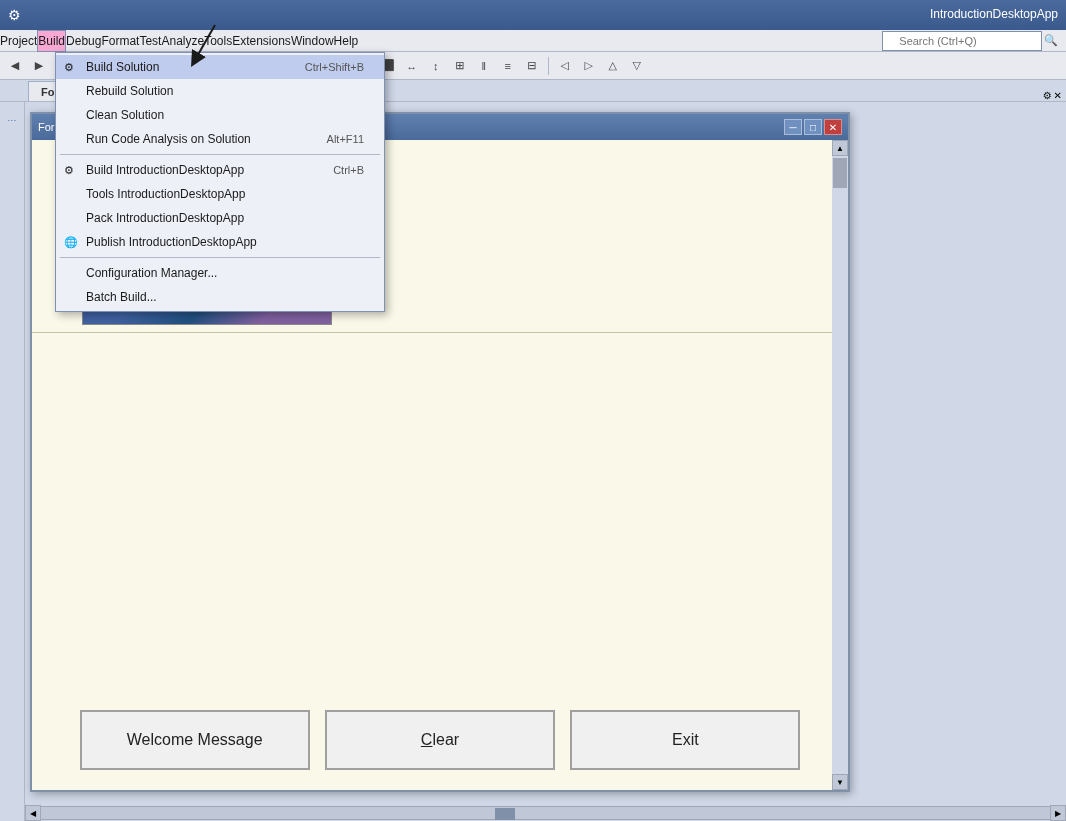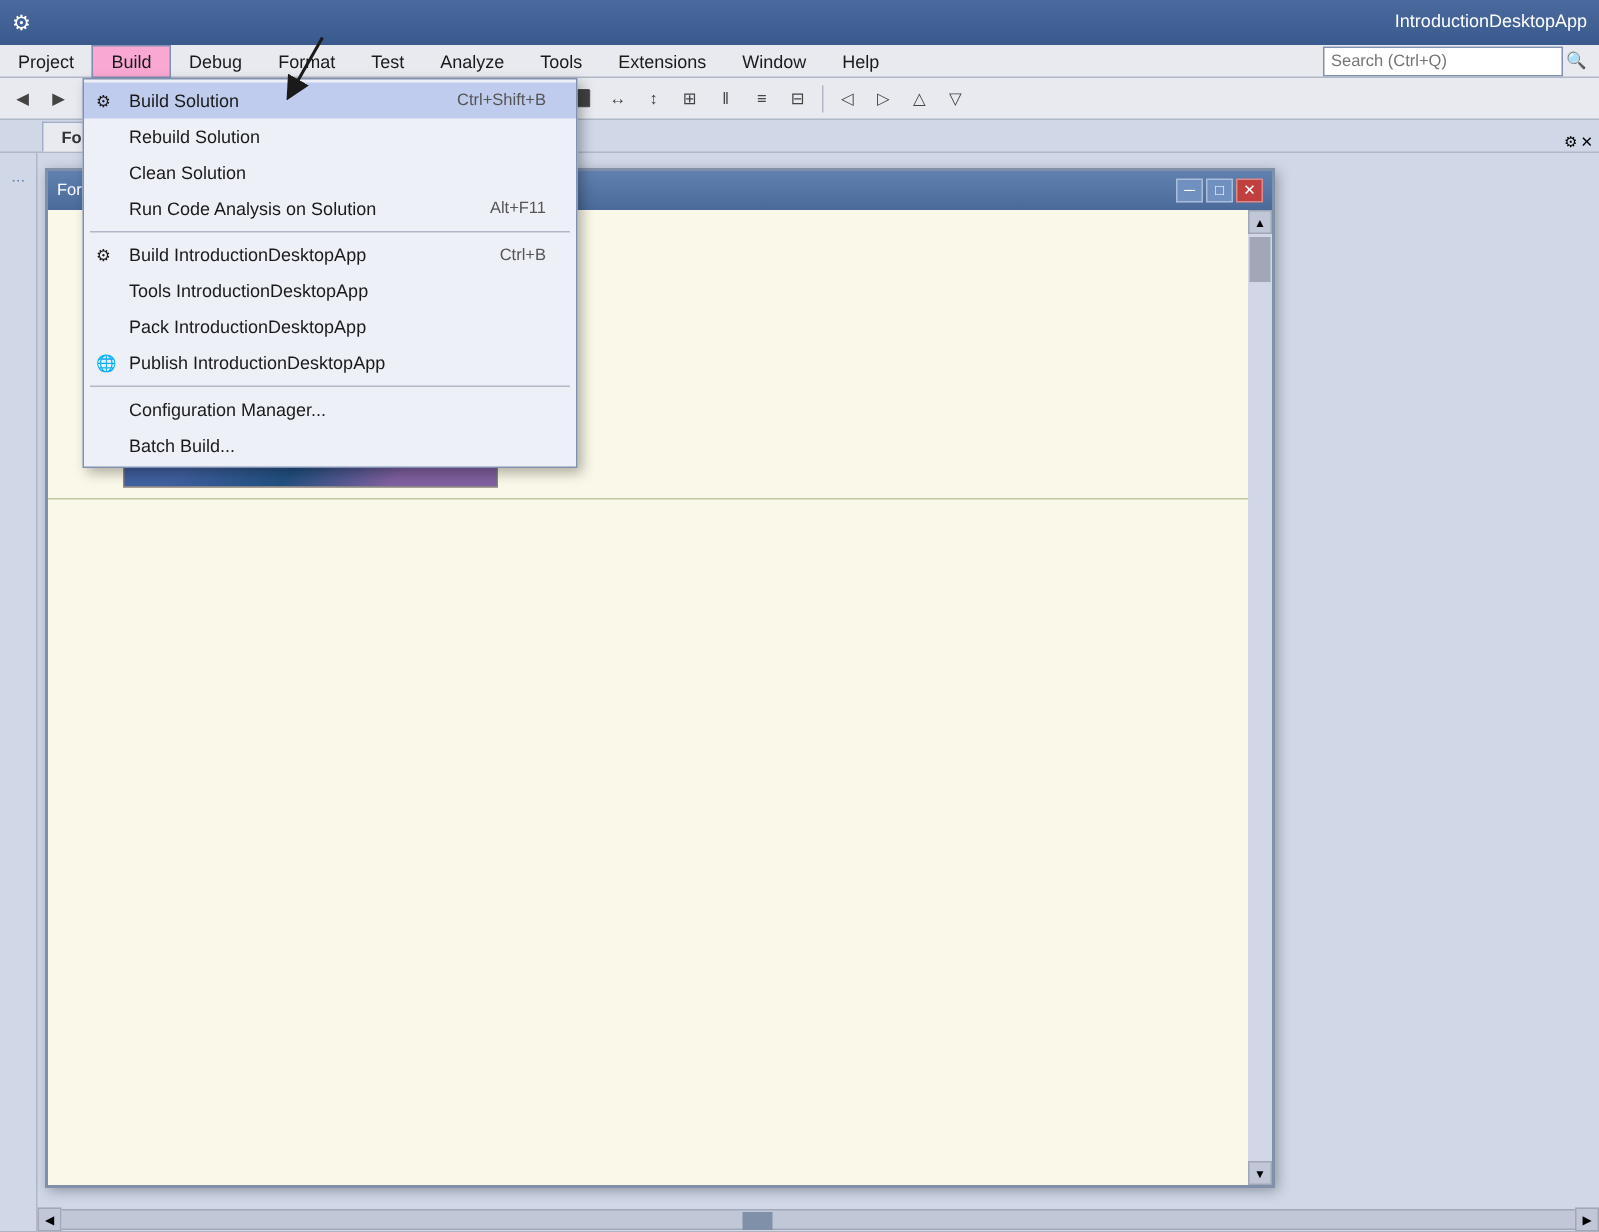--- a/index.html
+++ b/index.html
@@ -26,41 +26,41 @@
 
     
     .menu-bar {
       background: #e8eaf0;
       height: 22px;
       display: flex;
       align-items: center;
       border-bottom: 1px solid #b0b8c8;
     }
     .menu-item {
-      padding: 2px 12px;
+      padding: 2px 0;
       cursor: pointer;
       height: 22px;
       display: flex;
       align-items: center;
       font-size: 12px;
       color: #1a1a1a;
     }
     .menu-item:hover, .menu-item.active {
       background: #c8d4e8;
     }
     .menu-item.active {
       background: #f9a8d4;
       border: 1px solid #8090b0;
     }
     .search-box {
       background: white;
       border: 1px solid #8090b0;
       height: 20px;
       width: 160px;
-      padding: 0 4px;
+      padding: 0 16px;
       font-size: 11px;
       color: #888;
     }
 
     
     .toolbar {
       background: #e8eaf0;
       height: 28px;
       border-bottom: 1px solid #b0b8c8;
       display: flex;
@@ -440,20 +440,31 @@
 
             <div style="position:absolute; top:20%; left:35%; width:8px; height:6px; background:#1a0a00; border-radius:50%;"></div>
             <div style="position:absolute; top:20%; left:55%; width:8px; height:6px; background:#1a0a00; border-radius:50%;"></div>
 
             <div style="position:absolute; top:30%; left:47%; width:6px; height:10px; background:rgba(0,0,0,0.2); border-radius:2px;"></div>
           </div>
         </div>
 
         <div style="position:absolute; top:192px; left:0; right:0; height:1px; background:#c0c8a0;"></div>
 
+        <div class="form-buttons">
+          <button class="form-btn">
+            <span>Welcome Message</span>
+          </button>
+          <button class="form-btn clear-btn">
+            <span><span class="underline">C</span><span>lear</span></span>
+          </button>
+          <button class="form-btn">
+            <span>Exit</span>
+          </button>
+        </div>
       </div>
 
       <div class="form-scrollbar">
         <div class="scroll-arrow">▲</div>
         <div class="scroll-thumb"></div>
         <div style="flex:1;"></div>
         <div class="scroll-arrow">▼</div>
       </div>
     </div>
 

